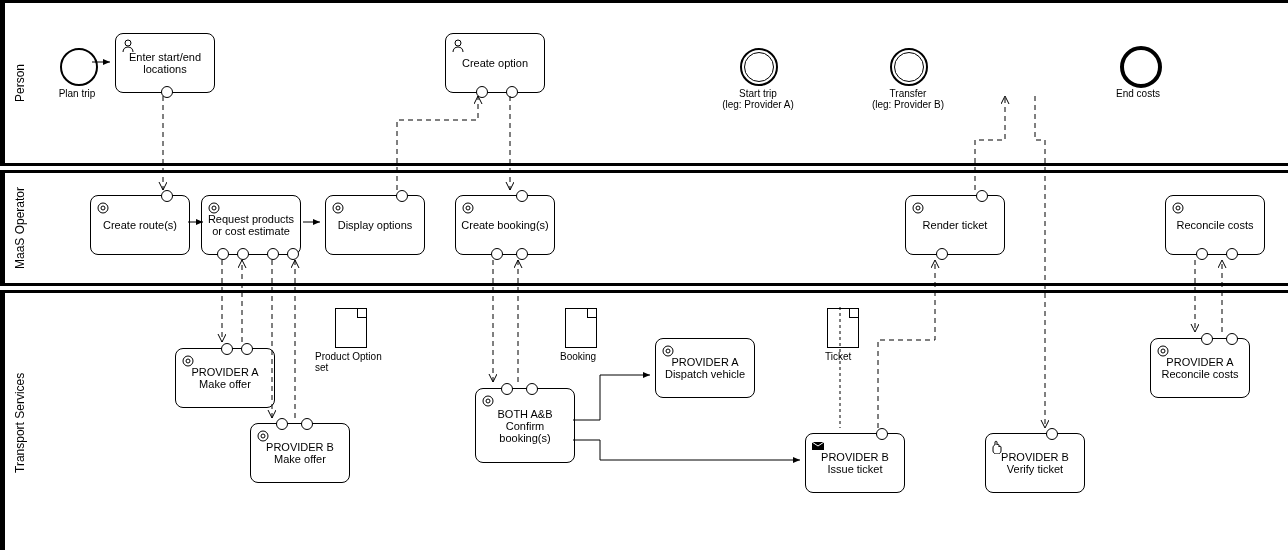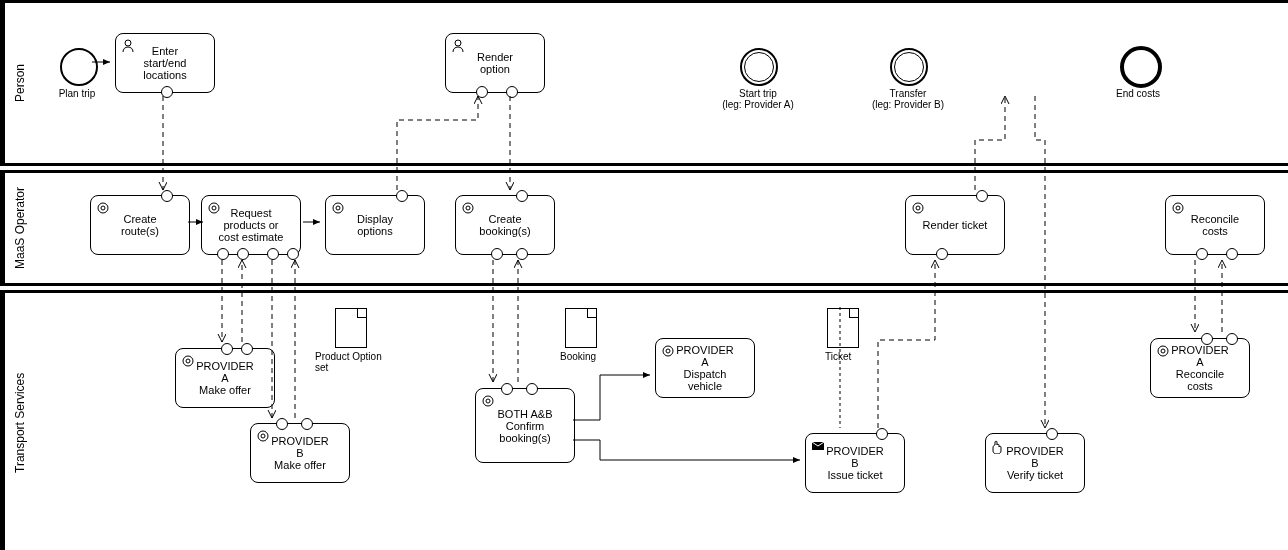--- a/index.html
+++ b/index.html
@@ -1,19 +1,19 @@
 <!DOCTYPE html>
 <html><head>
 <meta charset="utf-8">
 <style>
 body{margin:0;font-family:Arial,sans-serif;font-size:11px;background:#fff}
 .pool{border:3px solid #000;display:flex}
 .lane-label{width:30px;border-right:2px solid #000;display:flex;align-items:center;justify-content:center;writing-mode:vertical-rl;transform:rotate(180deg);font-size:12px}
 .lane-content{flex:1;position:relative;height:100%}
-.task{position:absolute;border:1px solid #000;border-radius:8px;background:#fff;display:flex;align-items:center;justify-content:center;text-align:center;padding:16px;box-sizing:border-box;width:100px;height:60px}
+.task{position:absolute;border:1px solid #000;border-radius:8px;background:#fff;display:flex;align-items:center;justify-content:center;text-align:center;padding:4px;box-sizing:border-box;width:100px;height:60px}
 .task .icon{position:absolute;top:4px;left:4px;width:16px;height:16px}
 .task .conn{position:absolute;width:10px;height:10px;background:#fff;border:1px solid #000;border-radius:50%}
 .event{position:absolute;border:2px solid #000;border-radius:50%;width:34px;height:34px;background:#fff}
 .event.end{border-width:4px}
 .event.double::after{content:'';position:absolute;top:2px;left:2px;right:2px;bottom:2px;border:1px solid #000;border-radius:50%}
 .event-label{position:absolute;text-align:center;width:90px;font-size:10px}
 .dataobj{position:absolute;width:30px;height:38px;border:1px solid #000;background:#fff}
 .dataobj::after{content:'';position:absolute;top:0;right:0;width:8px;height:8px;border-left:1px solid #000;border-bottom:1px solid #000;background:#fff}
 .dataobj-label{position:absolute;font-size:10px;width:80px}
 svg.overlay{position:absolute;top:0;left:0;pointer-events:none}
@@ -38,21 +38,21 @@
           </svg>
       <span>Enter start/end locations</span>
       <div class="conn" style="bottom:-6px;left:45px"></div>
     </div>
 
     <div class="task" style="top:30px;left:410px">
       <svg class="icon user" viewBox="0 0 16 16">
             <circle cx="8" cy="5" r="3" fill="none" stroke="#000"></circle>
             <path d="M3 14c0-3 2-5 5-5s5 2 5 5" fill="none" stroke="#000"></path>
           </svg>
-      <span>Render option</span>
+      <span>Create option</span>
       <div class="conn" style="bottom:-6px;left:30px"></div>
       <div class="conn" style="bottom:-6px;left:60px"></div>
     </div>
 
     <div class="event double" style="top:45px;left:705px"></div>
     <div class="event-label" style="top:85px;left:678px;white-space:pre-line">Start trip
 (leg: Provider A)</div>
 
     <div class="event double" style="top:45px;left:855px"></div>
     <div class="event-label" style="top:85px;left:828px;white-space:pre-line">Transfer

